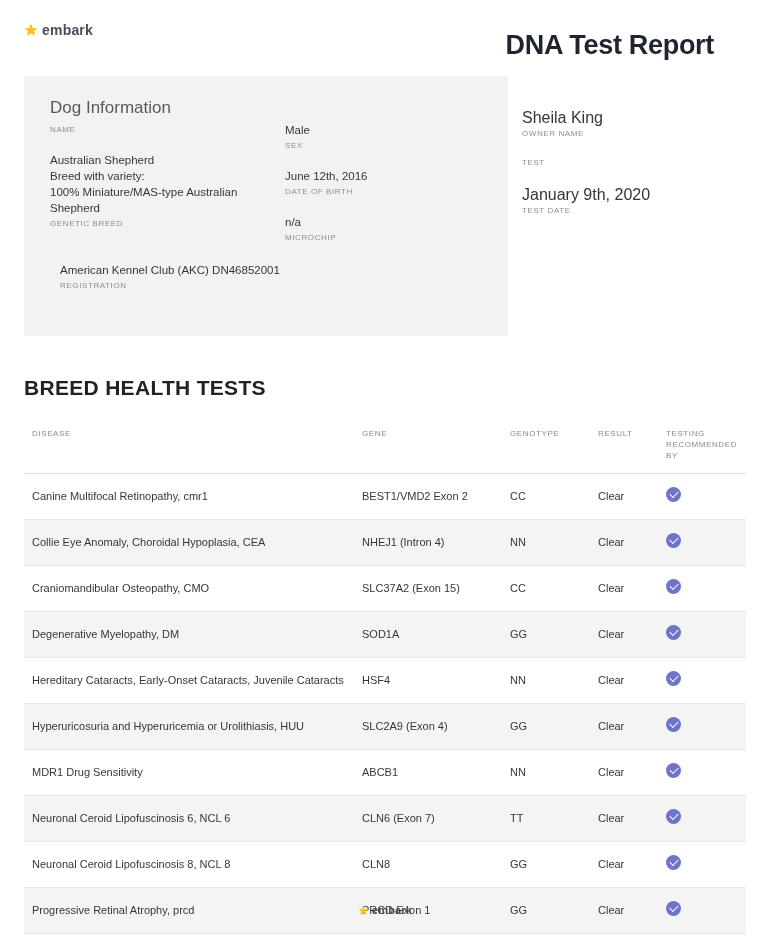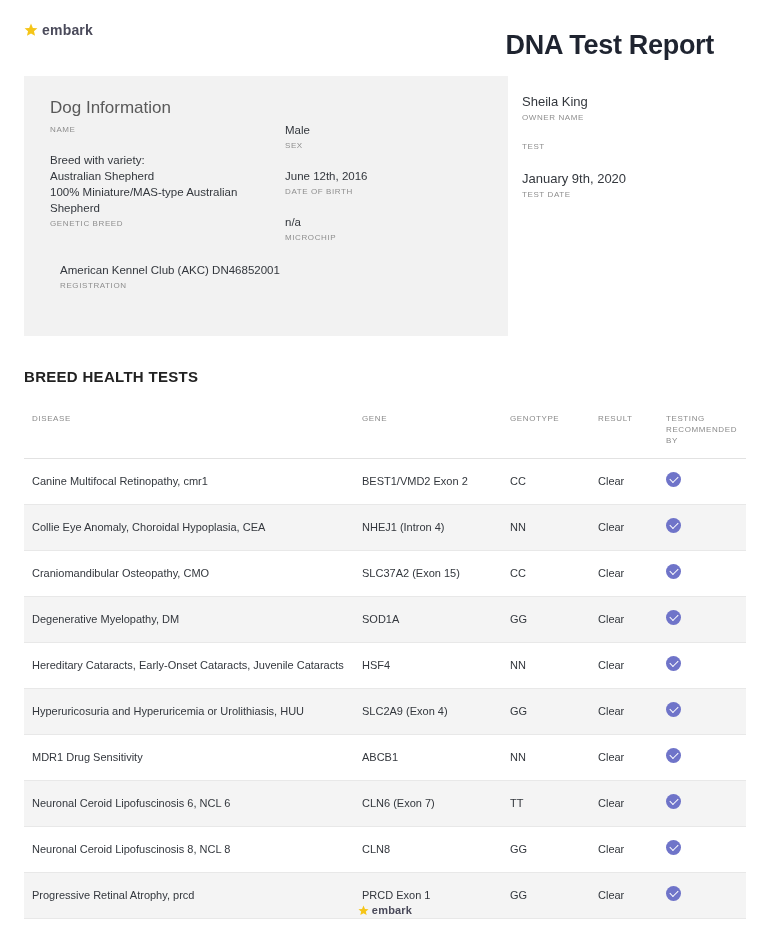--- a/index.html
+++ b/index.html
@@ -94,26 +94,26 @@
     margin-top: 2px;
     padding-left: 10px;
   }
 
   .owner-card {
     margin-left: 14px;
     padding-top: 18px;
     width: 230px;
   }
   .owner-card .field { margin-bottom: 20px; }
-  .owner-card .field-value { font-size: 13px; color: #33373d; }
+  .owner-card .field-value { font-size: 16px; color: #33373d; margin-top: 16px; }
 
   
   .section-title {
-    margin: 32px 0 14px 24px;
-    font-size: 15px;
+    margin: 40px 0 14px 24px;
+    font-size: 21px;
     font-weight: 700;
     color: #222;
     letter-spacing: .3px;
   }
 
   table.tests {
     width: 722px;
     margin-left: 24px;
     border-collapse: collapse;
     table-layout: fixed;
@@ -197,22 +197,22 @@
   <div class="info-row">
 
     <div class="dog-card">
       <h2>Dog Information</h2>
       <div class="dog-cols">
         <div class="dog-col-left">
           <div class="field">
             <div class="field-label">NAME</div>
           </div>
           <div class="field">
+            <div class="field-value">Australian Shepherd</div>
             <div class="field-value">Breed with variety:</div>
-            <div class="field-value">Australian Shepherd</div>
             <div class="field-value">100% Miniature/MAS-type Australian</div>
             <div class="field-value">Shepherd</div>
             <div class="field-label">GENETIC BREED</div>
           </div>
         </div>
         <div class="dog-col-right">
           <div class="field">
             <div class="field-value">Male</div>
             <div class="field-label">SEX</div>
           </div>

